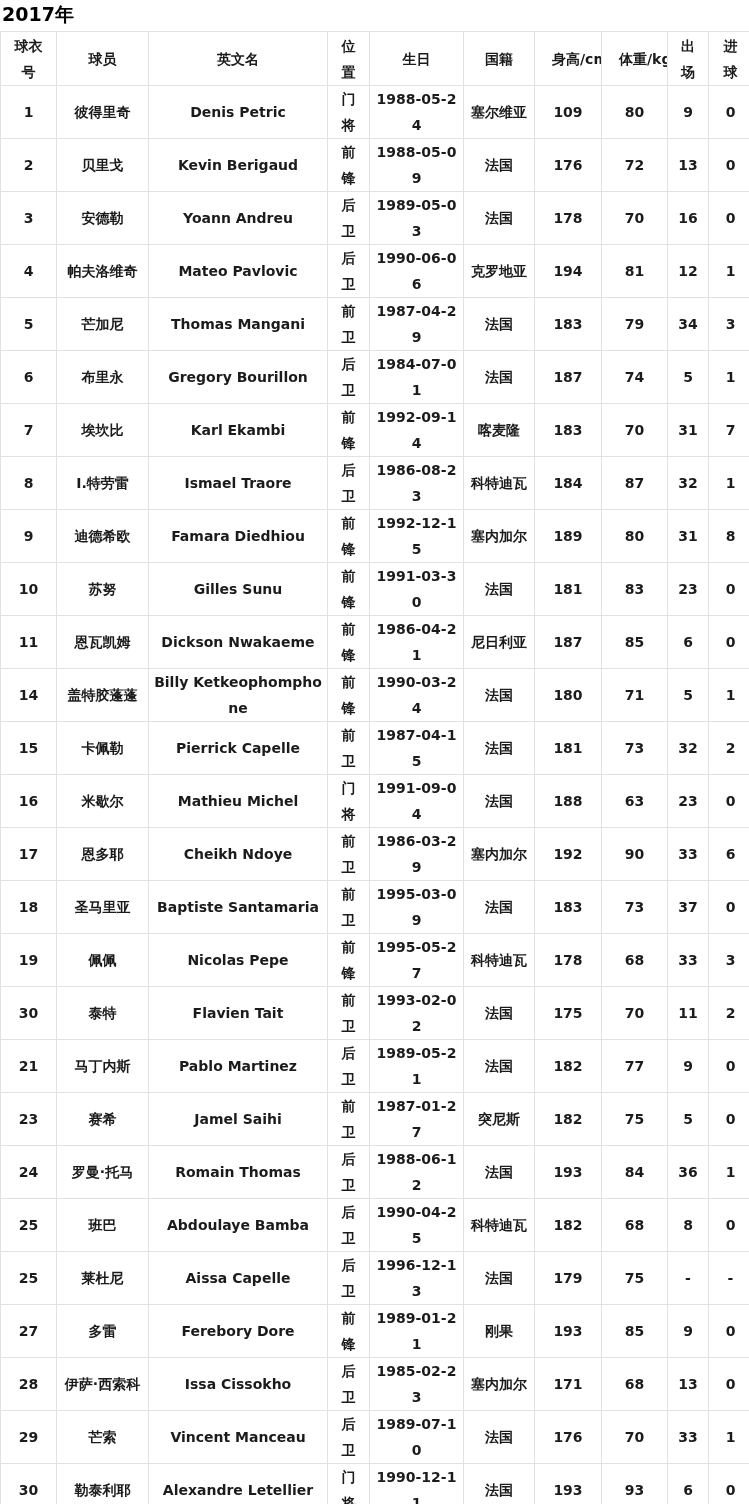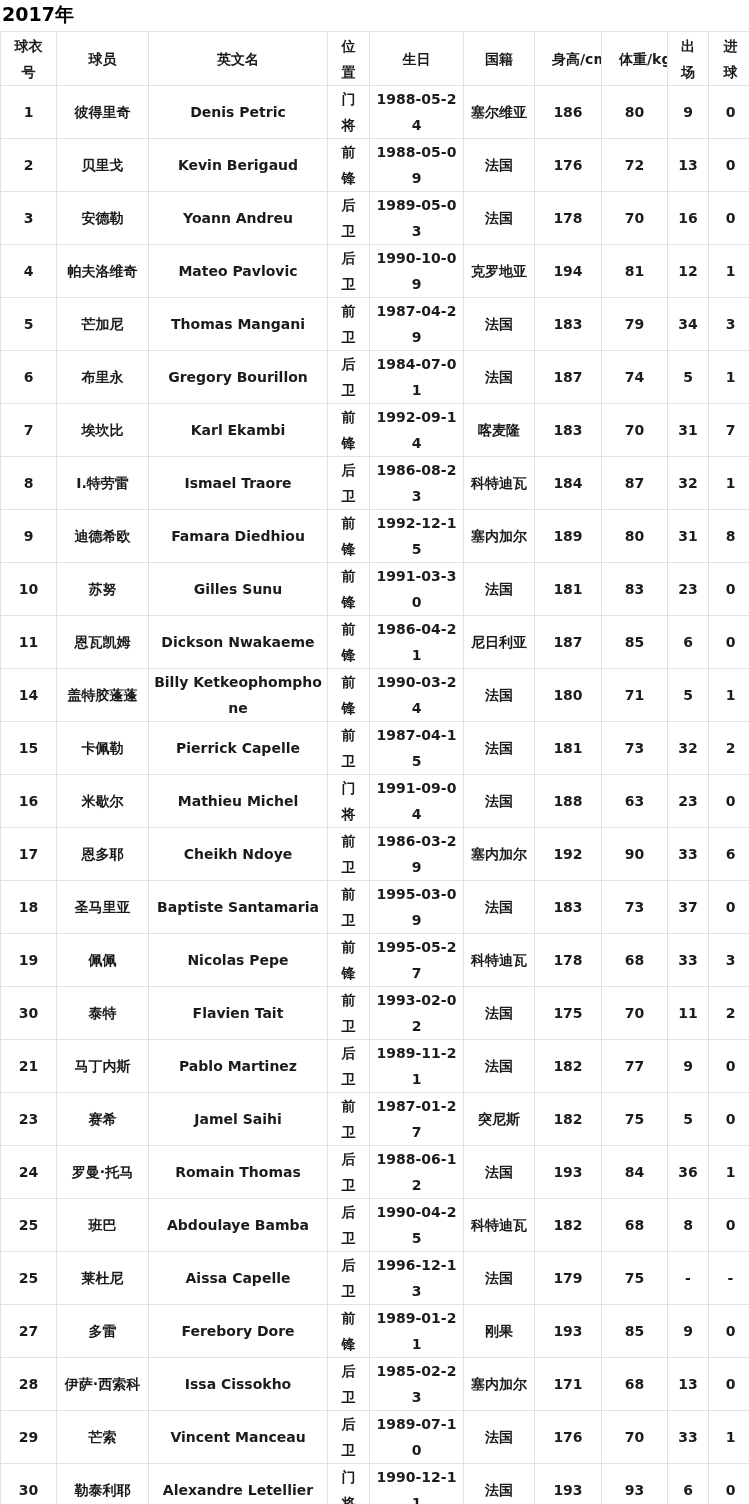--- a/index.html
+++ b/index.html
@@ -99,21 +99,21 @@
         </tr>
     </thead>
     <tbody>
         <tr>
           <td>1</td>
           <td>彼得里奇</td>
           <td>Denis Petric</td>
           <td>门将</td>
           <td>1988-05-24</td>
           <td>塞尔维亚</td>
-          <td>186</td>
+          <td>109</td>
           <td>80</td>
           <td>9</td>
           <td>0</td>
         </tr>
         <tr>
           <td>2</td>
           <td>贝里戈</td>
           <td>Kevin Berigaud</td>
           <td>前锋</td>
           <td>1988-05-09</td>
@@ -133,21 +133,21 @@
           <td>178</td>
           <td>70</td>
           <td>16</td>
           <td>0</td>
         </tr>
         <tr>
           <td>4</td>
           <td>帕夫洛维奇</td>
           <td>Mateo Pavlovic</td>
           <td>后卫</td>
-          <td>1990-10-09</td>
+          <td>1990-06-06</td>
           <td>克罗地亚</td>
           <td>194</td>
           <td>81</td>
           <td>12</td>
           <td>1</td>
         </tr>
         <tr>
           <td>5</td>
           <td>芒加尼</td>
           <td>Thomas Mangani</td>
@@ -313,21 +313,21 @@
           <td>175</td>
           <td>70</td>
           <td>11</td>
           <td>2</td>
         </tr>
         <tr>
           <td>21</td>
           <td>马丁内斯</td>
           <td>Pablo Martinez</td>
           <td>后卫</td>
-          <td>1989-11-21</td>
+          <td>1989-05-21</td>
           <td>法国</td>
           <td>182</td>
           <td>77</td>
           <td>9</td>
           <td>0</td>
         </tr>
         <tr>
           <td>23</td>
           <td>赛希</td>
           <td>Jamel Saihi</td>

